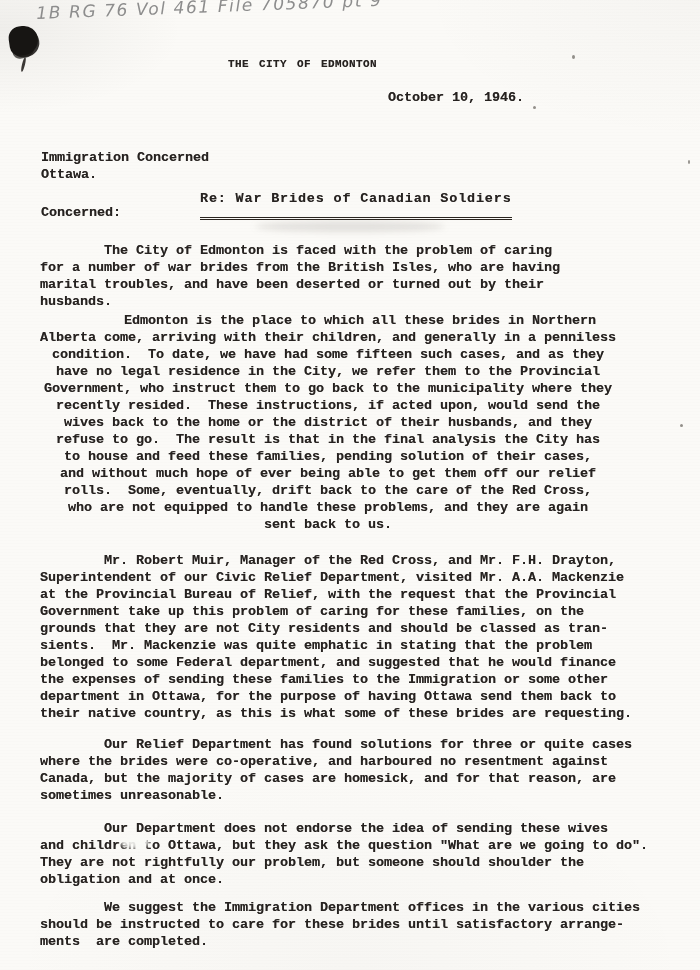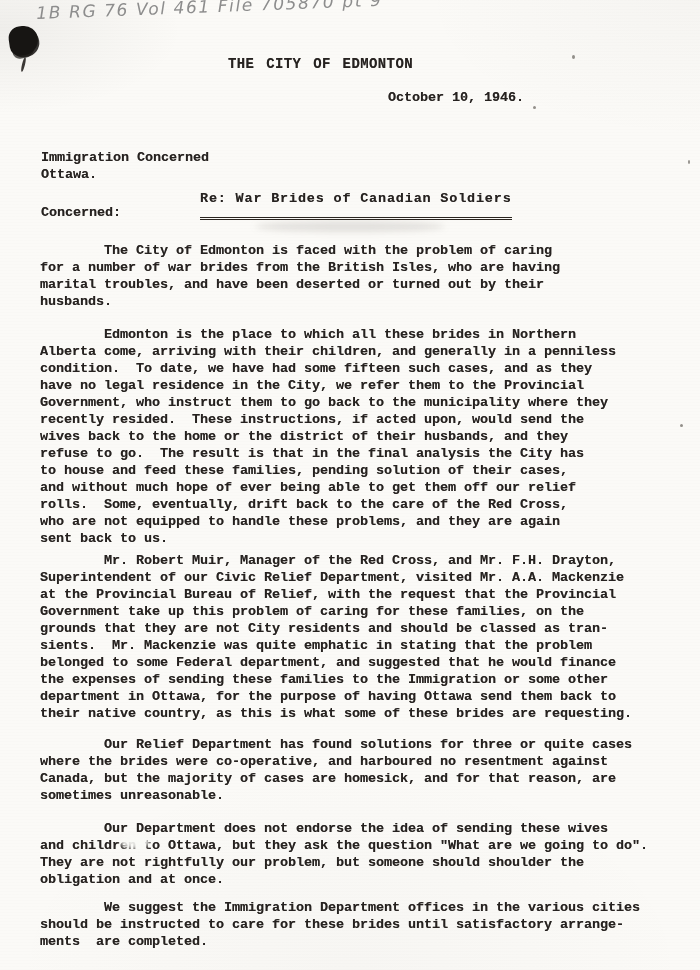--- a/index.html
+++ b/index.html
@@ -16,29 +16,29 @@
   .typed{
     position:absolute;
     color:#262220;
     font-weight:bold;
     font-size:13.5px;
     line-height:17px;
     letter-spacing:-0.1px;
     white-space:pre;
     text-shadow:0 0 0.6px rgba(45,40,35,0.55);
   }
-  .letterhead{left:228px;top:56px;font-size:14px;letter-spacing:0.4px;word-spacing:3px;}
+  .letterhead{left:228px;top:56px;font-size:11px;letter-spacing:0.4px;word-spacing:3px;}
   .date-line{left:388px;top:89px;text-align:right;}
   .recip1{left:41px;top:149px;}
   .recip2{left:41px;top:166px;}
   .subject{left:200px;top:190px;letter-spacing:0.8px;border-bottom:3px double #2a2520;padding-bottom:10px;}
   .salutation{left:41px;top:204px;}
   .para{left:40px;}
   .p1{top:242px;}
-  .p2{top:326px;}
+  .p2{top:312px;text-align:center;}
   .p3{top:552px;}
   .p4{top:736px;}
   .p5{top:820px;}
   .p6{top:899px;}
   .handwriting{
     position:absolute;left:36px;top:3px;
     font-family:"DejaVu Sans",sans-serif;font-style:italic;
     color:#8d8d8d;font-size:17px;letter-spacing:1.6px;white-space:pre;
     transform:rotate(-2.2deg);transform-origin:left top;
   }

